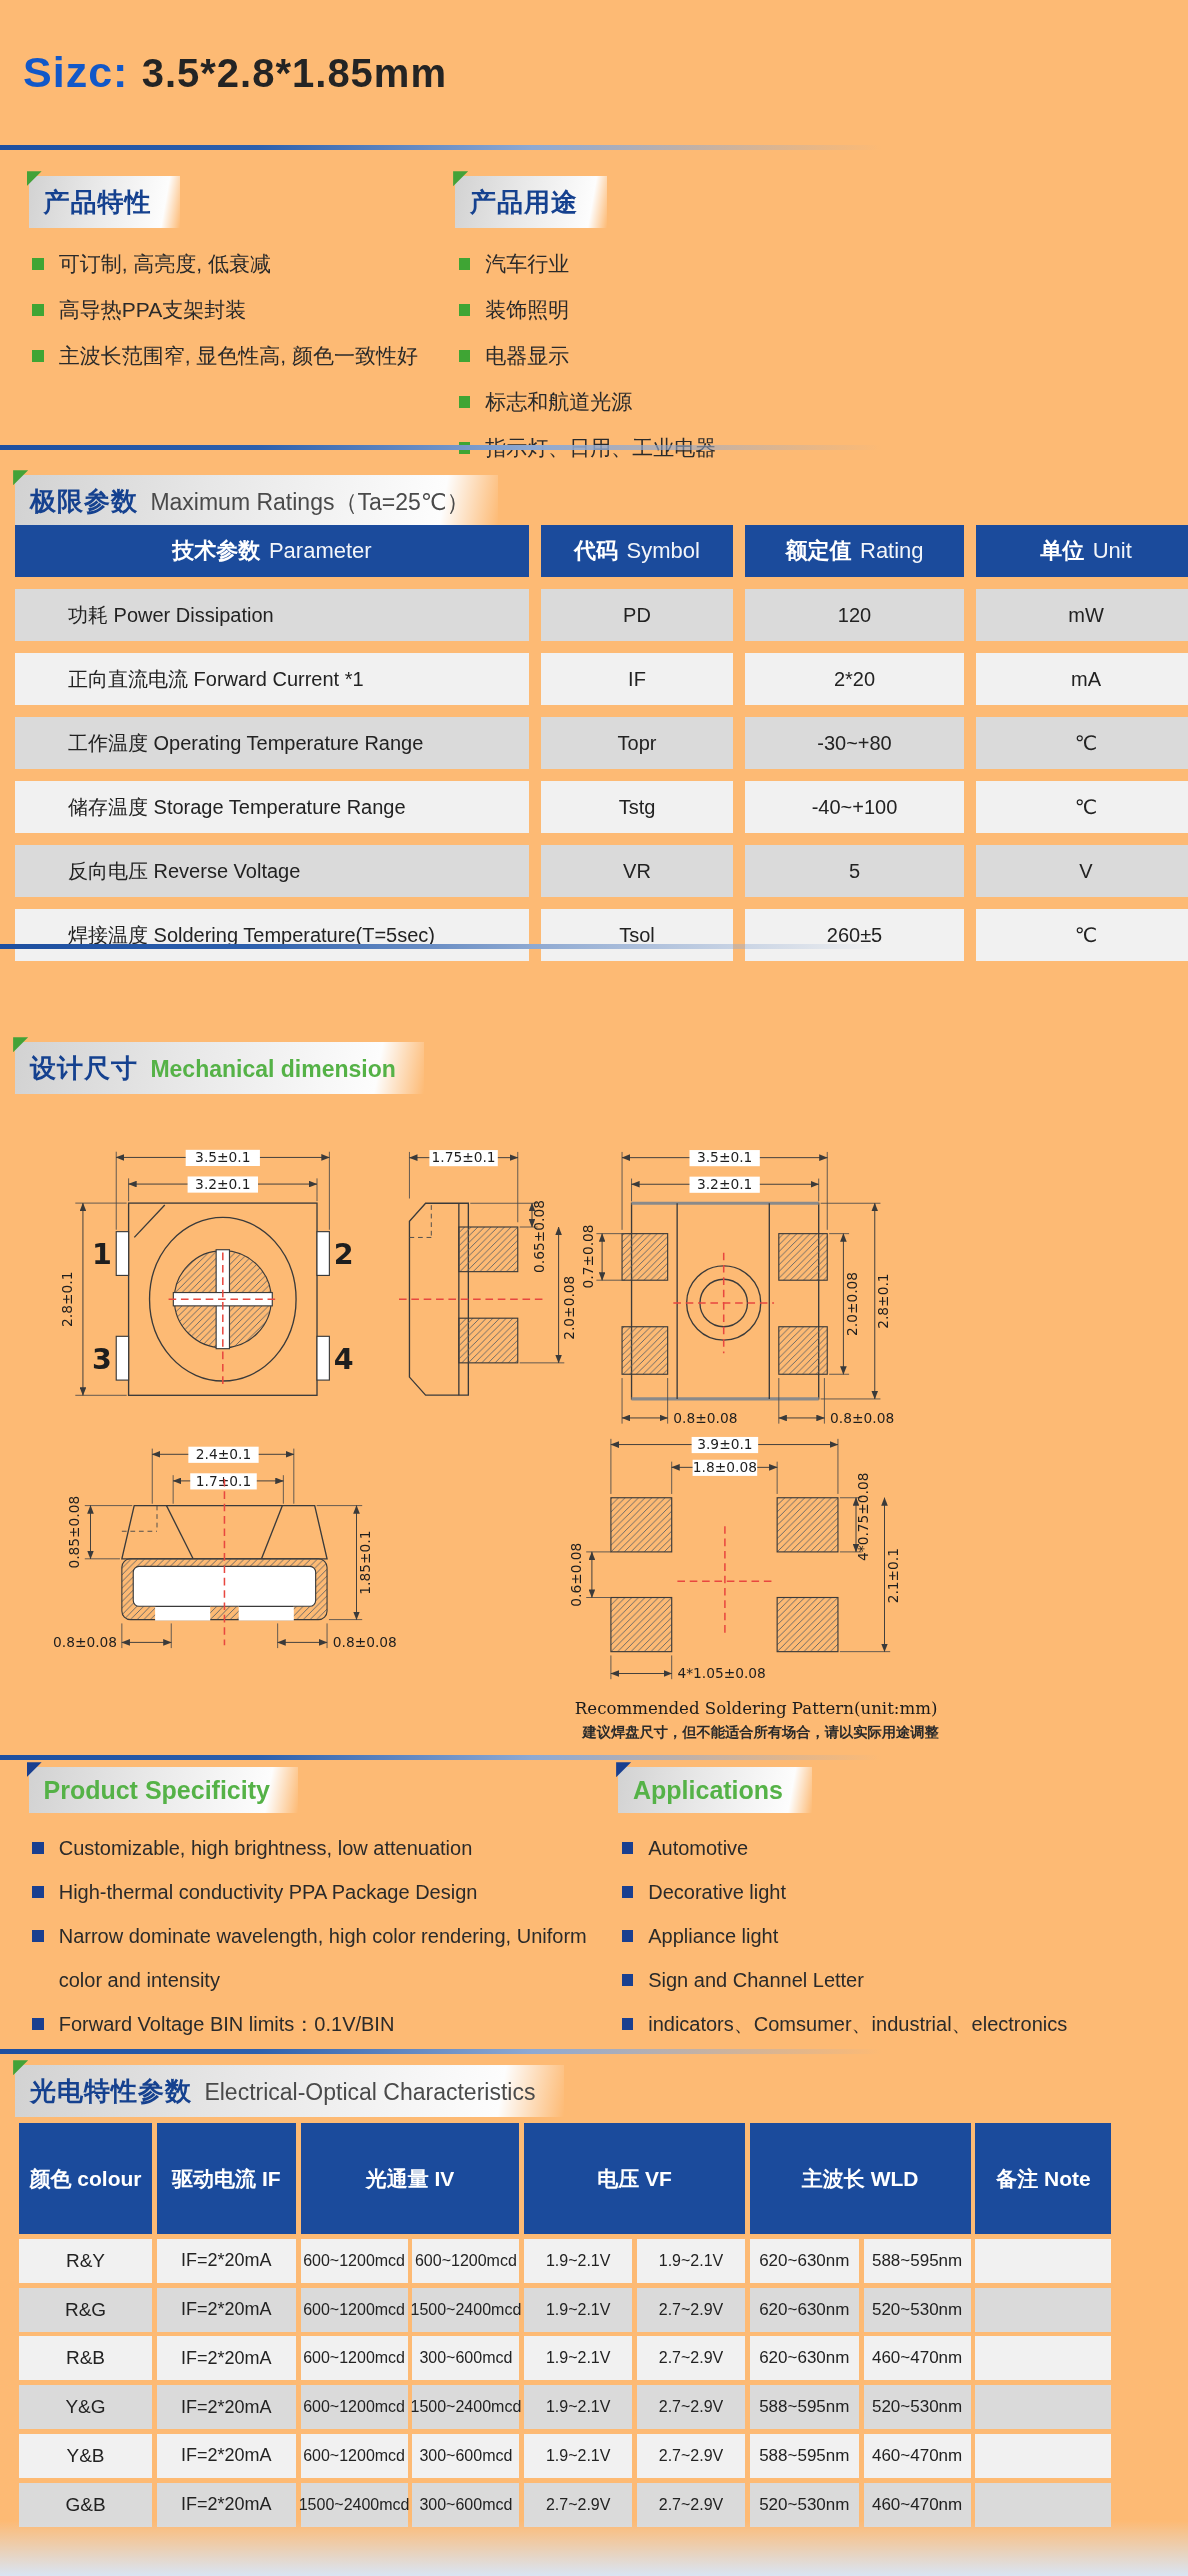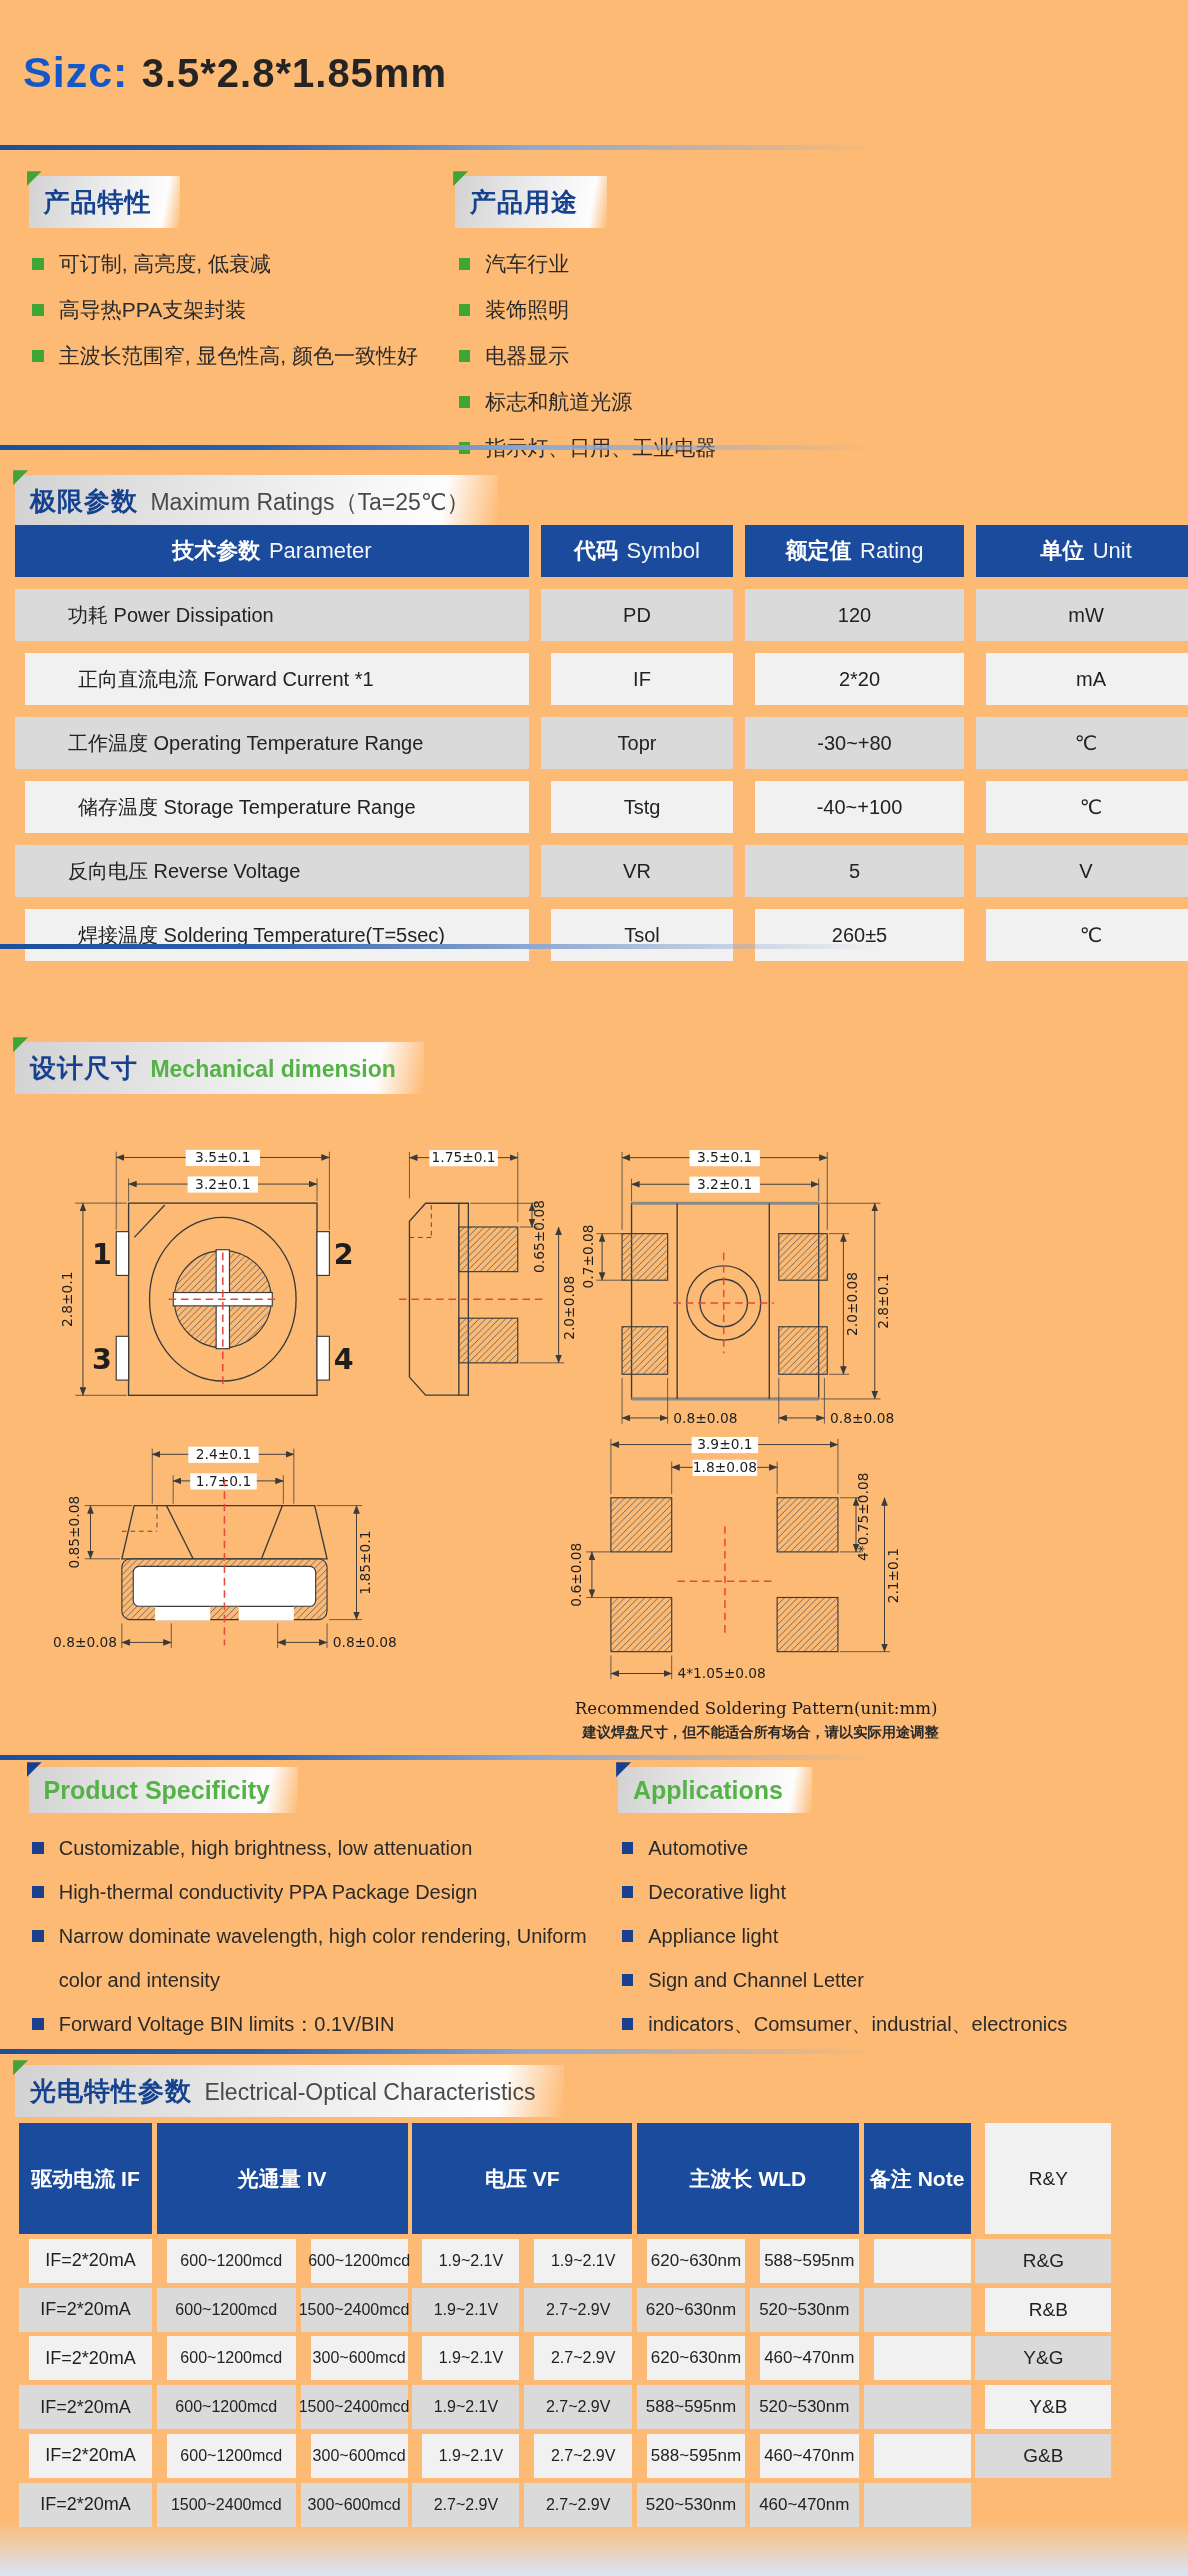--- a/index.html
+++ b/index.html
@@ -39,21 +39,21 @@
 
   
   .gridtable{position:absolute;display:grid;}
   .gridtable .cell{display:flex;align-items:center;justify-content:center;}
   .gridtable .th{background:#1b4b9c;color:#fff;}
   .gridtable .hz{font-weight:700;}
   .gridtable .he{margin-left:8.6px;font-weight:400;opacity:.95;}
   .r-dark{display:contents;}
   .r-light{display:contents;}
   .r-dark > .cell{background:#dadada;}
-  .r-light > .cell{background:#f1f1f1;margin-left:10px;}
+  .r-light > .cell{background:#f1f1f1;}
 
   
   .ratings{left:15px;top:525px;grid-template-columns:514px 192px 219px 220px;
     grid-auto-rows:52px;column-gap:4.8px;row-gap:3.8px;font-size:20px;gap:12px;}
   .ratings .th{font-size:22px;}
   .ratings .param{justify-content:flex-start;padding-left:53px;}
 
   
   .eo{left:19px;top:2123px;
     grid-template-columns:133px 139px 107px 107px 108px 108px 109px 107px 136px;
@@ -464,20 +464,21 @@
 
   <div class="divider" style="top:2049px"></div>
 
   <div class="badge" style="position:absolute;left:15px;top:2065px">
     <i class="tri g"></i>
     <span class="b-zh">光电特性参数</span>
     <span class="b-en">Electrical-Optical Characteristics</span>
   </div>
 
   <div class="gridtable eo">
+    <div class="cell th">颜色 colour</div>
     <div class="cell th">驱动电流 IF</div>
     <div class="cell th sp2">光通量 IV</div>
     <div class="cell th sp2">电压 VF</div>
     <div class="cell th sp2">主波长 WLD</div>
     <div class="cell th">备注 Note</div>
 
     <div class="r-light">
       <div class="cell c-colour">R&amp;Y</div>
       <div class="cell c-cur">IF=2*20mA</div>
       <div class="cell">600~1200mcd</div>

